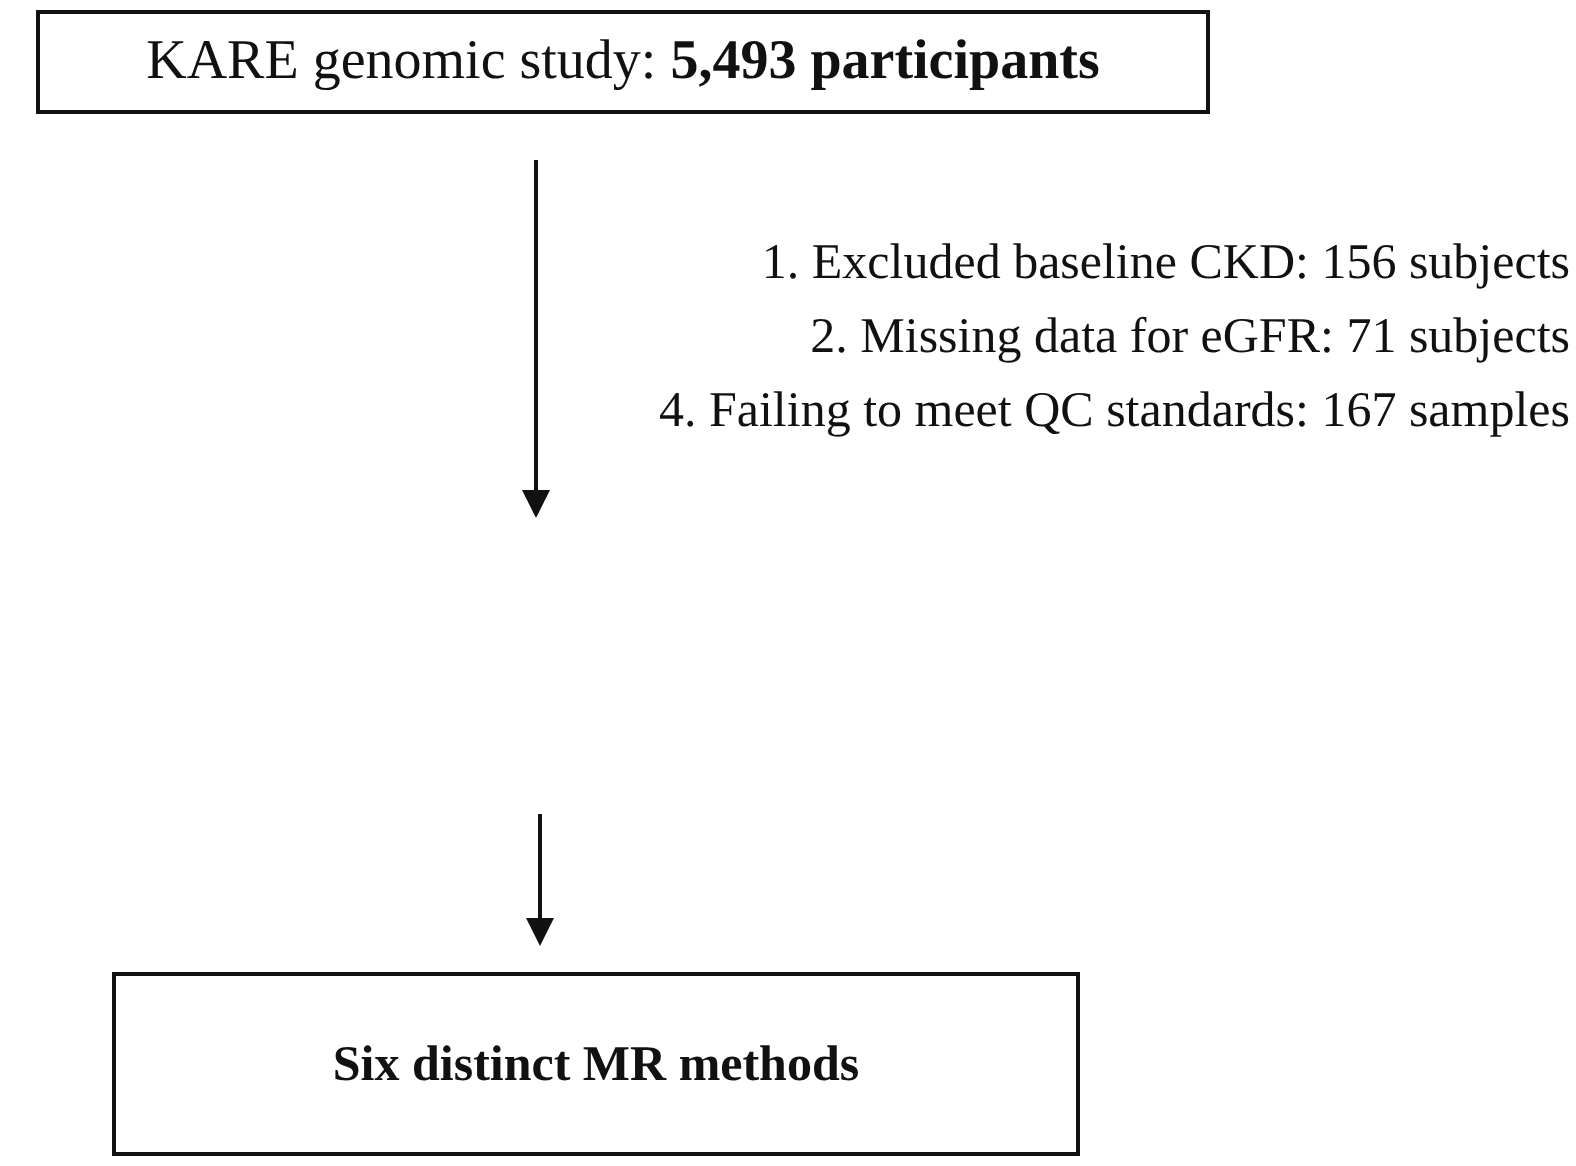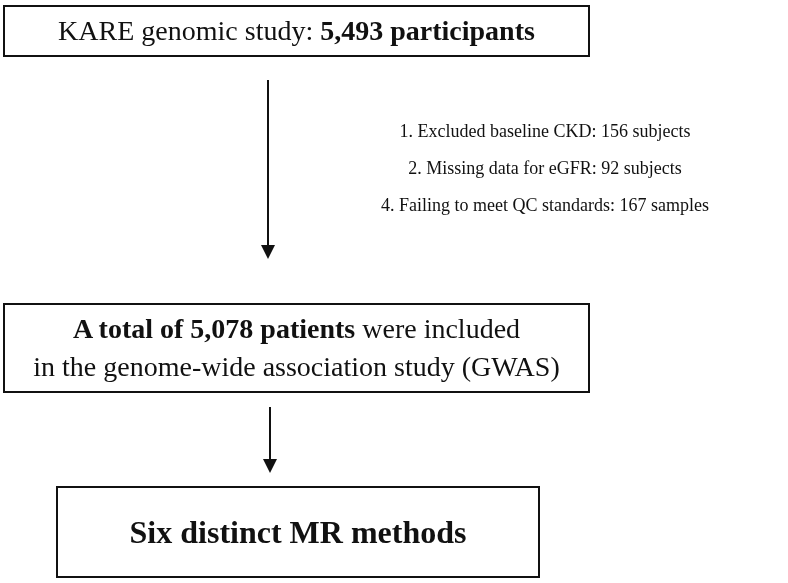--- a/index.html
+++ b/index.html
@@ -21,41 +21,41 @@
     box-sizing: border-box;
     border: 2px solid #111111;
     background: #ffffff;
     display: flex;
     flex-direction: column;
     align-items: center;
     justify-content: center;
     text-align: center;
   }
   .box-top {
-    left: 3px;
+    left: 18px;
     top: 5px;
     width: 587px;
     height: 52px;
     font-size: 28px;
     line-height: 1.1;
   }
   .box-middle {
     left: 3px;
     top: 303px;
     width: 587px;
     height: 90px;
     font-size: 28px;
     line-height: 38px;
   }
   .box-bottom {
     left: 56px;
     top: 486px;
     width: 484px;
     height: 92px;
-    font-size: 32px;
+    font-size: 25px;
     line-height: 37px;
     font-weight: bold;
   }
   .bold { font-weight: bold; }
   .arrow-line {
     position: absolute;
     width: 2px;
     background: #111111;
   }
   .arrow-line-1 {
@@ -82,52 +82,46 @@
   }
   .arrow-head-2 {
     left: 263px;
     top: 459px;
   }
   .exclusion-list {
     position: absolute;
     left: 305px;
     top: 113px;
     width: 480px;
-    font-size: 18px;
+    font-size: 25px;
     line-height: 37px;
-    text-align: center;
+    text-align: right;
     white-space: nowrap;
   }
 </style>
 </head>
 <body>
 
 <div class="canvas">
 
   <div class="flow-box box-top">
     <div>
       <span>KARE genomic study: </span><span class="bold">5,493 participants</span>
     </div>
   </div>
 
   <div class="arrow-line arrow-line-1"></div>
   <div class="arrow-head arrow-head-1"></div>
 
   <div class="exclusion-list">
     <div>1. Excluded baseline CKD: 156 subjects</div>
-    <div>2. Missing data for eGFR: 92 subjects</div>
+    <div>2. Missing data for eGFR: 71 subjects</div>
     <div>4. Failing to meet QC standards: 167 samples</div>
   </div>
 
-  <div class="flow-box box-middle">
-    <div>
-      <span class="bold">A total of 5,078 patients</span><span> were included</span>
-    </div>
-    <div>in the genome-wide association study (GWAS)</div>
-  </div>
 
   <div class="arrow-line arrow-line-2"></div>
   <div class="arrow-head arrow-head-2"></div>
 
   <div class="flow-box box-bottom">
     <div>Six distinct MR methods</div>
   </div>
 
 </div>
 

